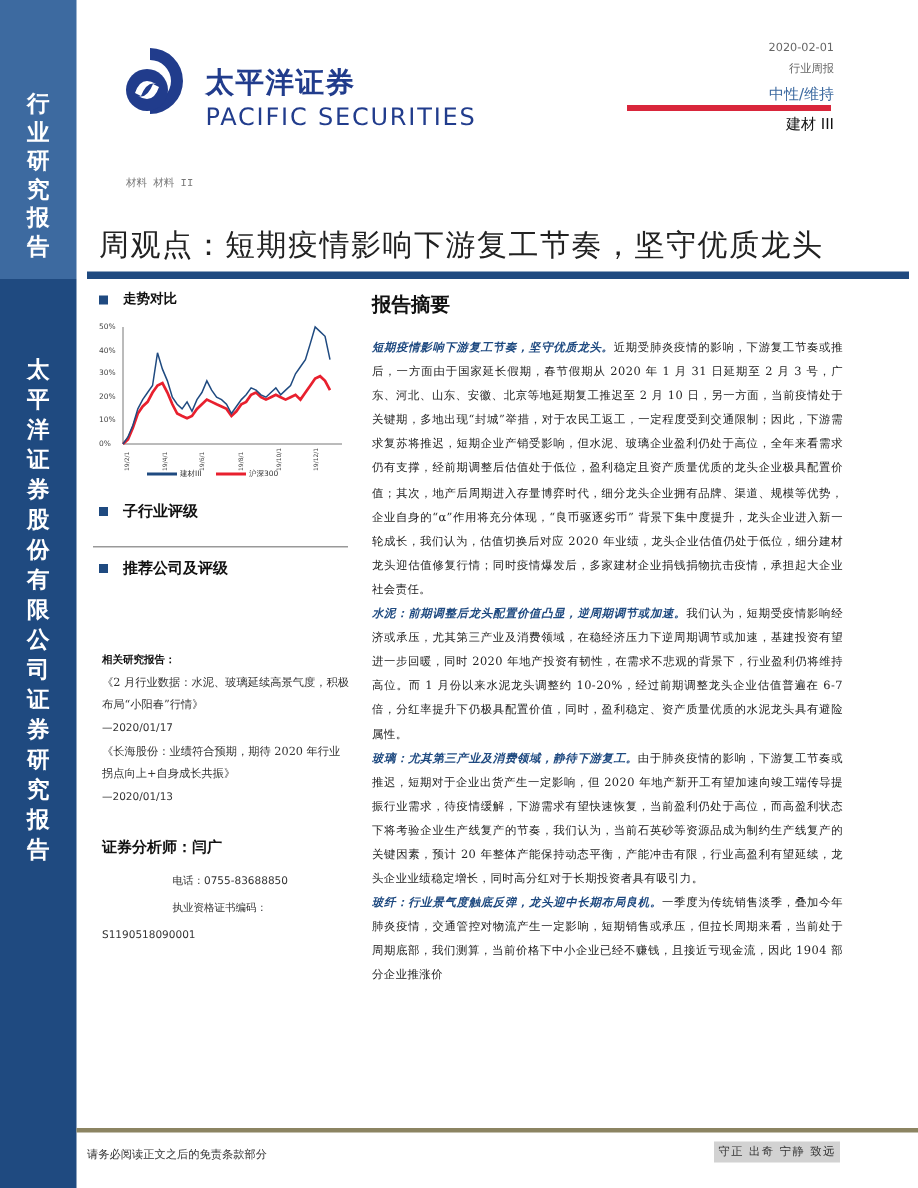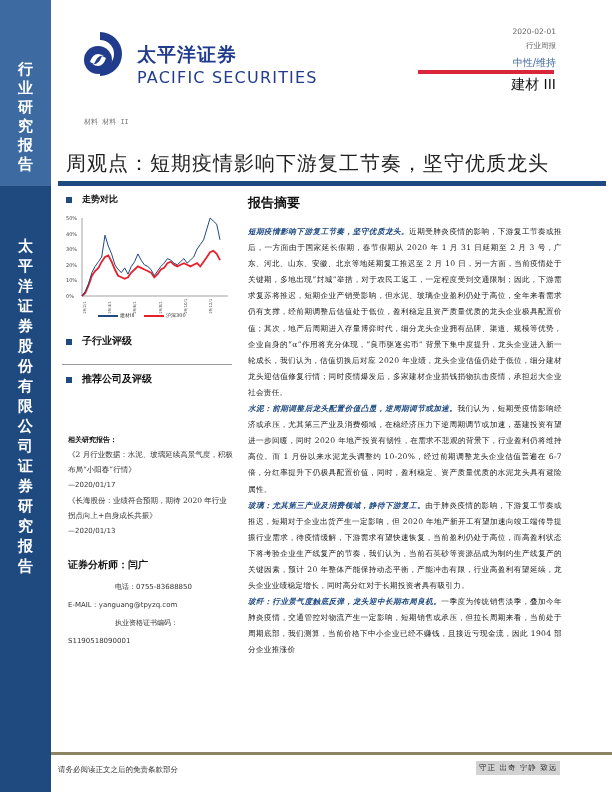--- a/index.html
+++ b/index.html
@@ -15,21 +15,21 @@
   .logo { position: absolute; left: 64px; top: 12px; width: 200px; height: 90px; }
   .logo-cn { position: absolute; left: 137px; top: 42px; font-size: 19px; font-weight: bold; color: #213c8c; font-family: Liberation Mono, monospace; letter-spacing: 1px; }
   .logo-en { position: absolute; left: 137px; top: 68px; font-size: 16px; color: #213c8c; font-family: "DejaVu Sans", sans-serif; letter-spacing: 1.2px; }
   .breadcrumb { position: absolute; left: 84px; top: 117px; font-size: 7px; color: #777; font-family: Liberation Mono, monospace; }
 
   .meta { position: absolute; right: 56px; text-align: right; font-family: "DejaVu Sans", sans-serif; }
   .meta-date { top: 27px; font-size: 7.5px; color: #666; }
   .meta-type { top: 41px; font-size: 7.5px; color: #666; }
   .meta-rating { top: 56px; font-size: 10px; color: #3d6aa0; }
   .meta-bar { position: absolute; left: 418px; top: 70px; width: 136px; height: 4px; background: #d9263b; }
-  .meta-sector { top: 76px; font-size: 14px; color: #111; }
+  .meta-sector { top: 76px; font-size: 10px; color: #111; }
 
   .title { position: absolute; left: 66px; top: 150px; font-size: 20px; color: #222; letter-spacing: 1px; }
   .title-bar { position: absolute; left: 58px; top: 181px; width: 548px; height: 5px; background: #1f4a80; }
 
   .sec-head { position: absolute; font-size: 10px; font-weight: bold; color: #111; }
   .sq { display: inline-block; width: 6px; height: 6px; background: #1f4a80; margin-right: 10px; vertical-align: middle; }
   .chart-wrap { position: absolute; left: 66px; top: 212px; width: 170px; height: 100px; }
   .ytick { position: absolute; left: 0; font-size: 5px; color: #444; font-family: "DejaVu Sans", sans-serif; }
   .xtick { position: absolute; top: 84px; font-size: 4px; color: #444; transform: rotate(-90deg); transform-origin: left top; font-family: "DejaVu Sans", sans-serif; }
   .legend { position: absolute; left: 30px; top: 100px; font-size: 5px; color: #333; font-family: "DejaVu Sans", sans-serif; }
@@ -150,21 +150,20 @@
 
 <div class="related">
   <div class="related-title">相关研究报告：</div>
   <div><span>《2 月行业数据：水泥、玻璃延续高景气度，积极布局“小阳春”行情》</span><br><span style="font-family:'DejaVu Sans',sans-serif;font-size:7px;">—2020/01/17</span></div>
   <div><span>《长海股份：业绩符合预期，期待 2020 年行业拐点向上+自身成长共振》</span><br><span style="font-family:'DejaVu Sans',sans-serif;font-size:7px;">—2020/01/13</span></div>
 </div>
 
 <div class="analyst">
   <div class="analyst-name">证券分析师：闫广</div>
   <div class="analyst-line"><span class="cn">电话：</span><span>0755-83688850</span></div>
-  <div class="analyst-line"><span>E-MAIL：</span><span>yanguang@tpyzq.com</span></div>
   <div class="analyst-line"><span class="cn">执业资格证书编码：</span><span>S1190518090001</span></div>
 </div>
 
 <div class="summary-title">报告摘要</div>
 <div class="summary">
   <p><span class="hl">短期疫情影响下游复工节奏，坚守优质龙头。</span><span>近期受肺炎疫情的影响，下游复工节奏或推后，一方面由于国家延长假期，春节假期从 2020 年 1 月 31 日延期至 2 月 3 号，广东、河北、山东、安徽、北京等地延期复工推迟至 2 月 10 日，另一方面，当前疫情处于关键期，多地出现“封城”举措，对于农民工返工，一定程度受到交通限制；因此，下游需求复苏将推迟，短期企业产销受影响，但水泥、玻璃企业盈利仍处于高位，全年来看需求仍有支撑，经前期调整后估值处于低位，盈利稳定且资产质量优质的龙头企业极具配置价值；其次，地产后周期进入存量博弈时代，细分龙头企业拥有品牌、渠道、规模等优势，企业自身的“α”作用将充分体现，“良币驱逐劣币” 背景下集中度提升，龙头企业进入新一轮成长，我们认为，估值切换后对应 2020 年业绩，龙头企业估值仍处于低位，细分建材龙头迎估值修复行情；同时疫情爆发后，多家建材企业捐钱捐物抗击疫情，承担起大企业社会责任。</span></p>
   <p><span class="hl">水泥：前期调整后龙头配置价值凸显，逆周期调节或加速。</span><span>我们认为，短期受疫情影响经济或承压，尤其第三产业及消费领域，在稳经济压力下逆周期调节或加速，基建投资有望进一步回暖，同时 2020 年地产投资有韧性，在需求不悲观的背景下，行业盈利仍将维持高位。而 1 月份以来水泥龙头调整约 10-20%，经过前期调整龙头企业估值普遍在 6-7 倍，分红率提升下仍极具配置价值，同时，盈利稳定、资产质量优质的水泥龙头具有避险属性。</span></p>
   <p><span class="hl">玻璃：尤其第三产业及消费领域，静待下游复工。</span><span>由于肺炎疫情的影响，下游复工节奏或推迟，短期对于企业出货产生一定影响，但 2020 年地产新开工有望加速向竣工端传导提振行业需求，待疫情缓解，下游需求有望快速恢复，当前盈利仍处于高位，而高盈利状态下将考验企业生产线复产的节奏，我们认为，当前石英砂等资源品成为制约生产线复产的关键因素，预计 20 年整体产能保持动态平衡，产能冲击有限，行业高盈利有望延续，龙头企业业绩稳定增长，同时高分红对于长期投资者具有吸引力。</span></p>
   <p><span class="hl">玻纤：行业景气度触底反弹，龙头迎中长期布局良机。</span><span>一季度为传统销售淡季，叠加今年肺炎疫情，交通管控对物流产生一定影响，短期销售或承压，但拉长周期来看，当前处于周期底部，我们测算，当前价格下中小企业已经不赚钱，且接近亏现金流，因此 1904 部分企业推涨价</span></p>
 </div>

